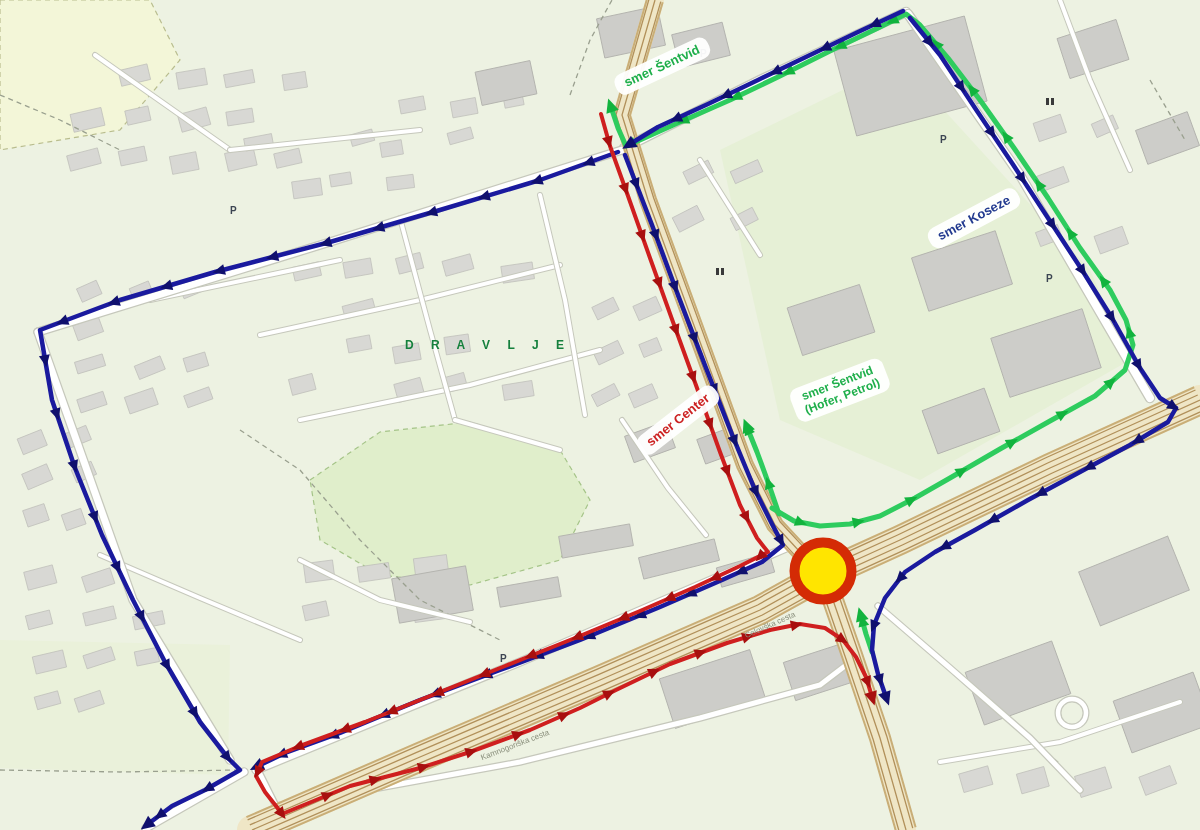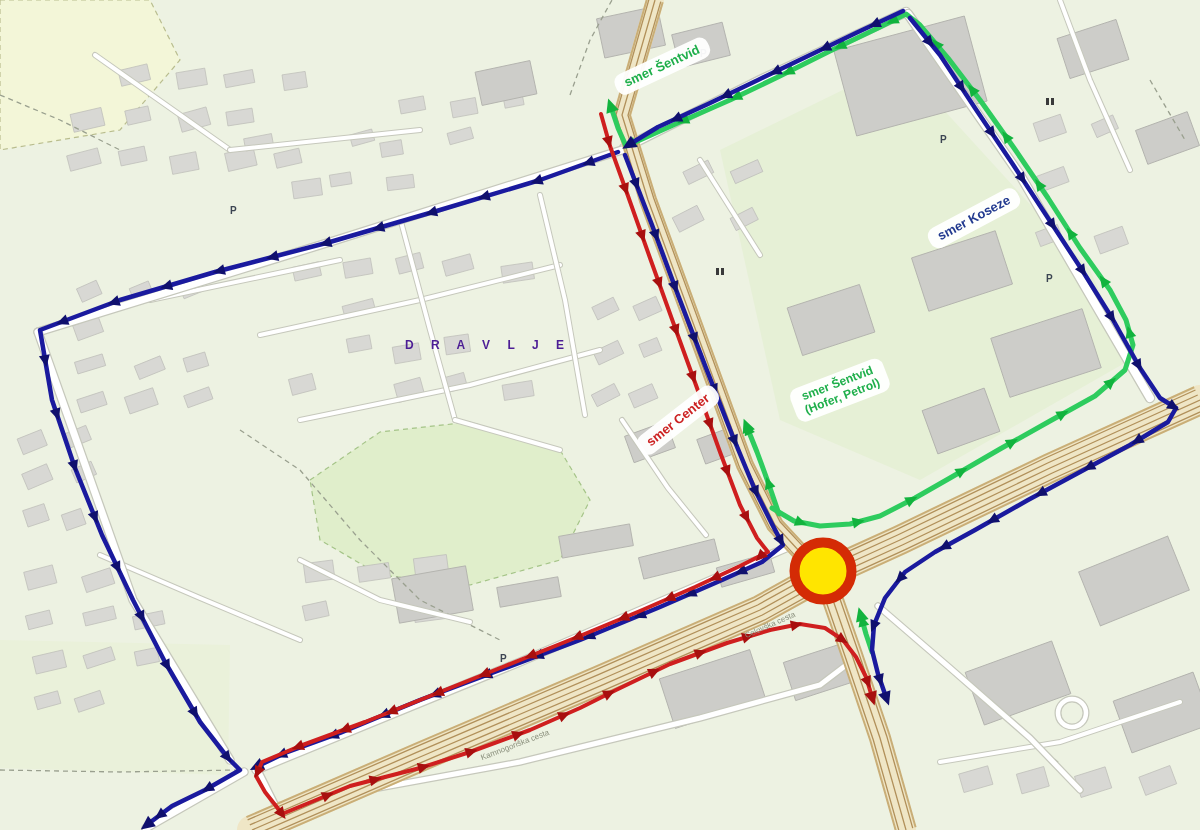--- a/index.html
+++ b/index.html
@@ -2,21 +2,21 @@
 <html><head>
 <meta charset="utf-8">
 <style>
   html,body{margin:0;padding:0;background:#fff;font-family:"Liberation Sans",sans-serif;}
   #stage{position:relative;width:1200px;height:830px;overflow:hidden;background:#edf2e2;}
   #map-svg{position:absolute;left:0;top:0;}
   .maplabel{position:absolute;background:rgba(255,255,255,0.95);border-radius:9px;
     padding:3px 10px;font-weight:bold;font-size:13px;white-space:nowrap;line-height:1.2;
     transform-origin:center center;text-align:center;}
   .maplabel.two{font-size:12px;}
-  #lbl-dravlje{position:absolute;color:#4c1d95;font-size:12px;letter-spacing:7px;
+  #lbl-dravlje{position:absolute;color:#15803d;font-size:12px;letter-spacing:7px;
     font-weight:bold;white-space:nowrap;padding-left:40px;}
   .streetlabel{position:absolute;color:#8a8f7c;font-size:8px;white-space:nowrap;
     transform-origin:center center;}
 </style>
 </head>
 <body>
 
 <div id="stage">
   <svg id="map-svg" width="1200" height="830" viewBox="0 0 1200 830">
       <rect x="0" y="0" width="1200" height="830" fill="#edf2e2"></rect>

